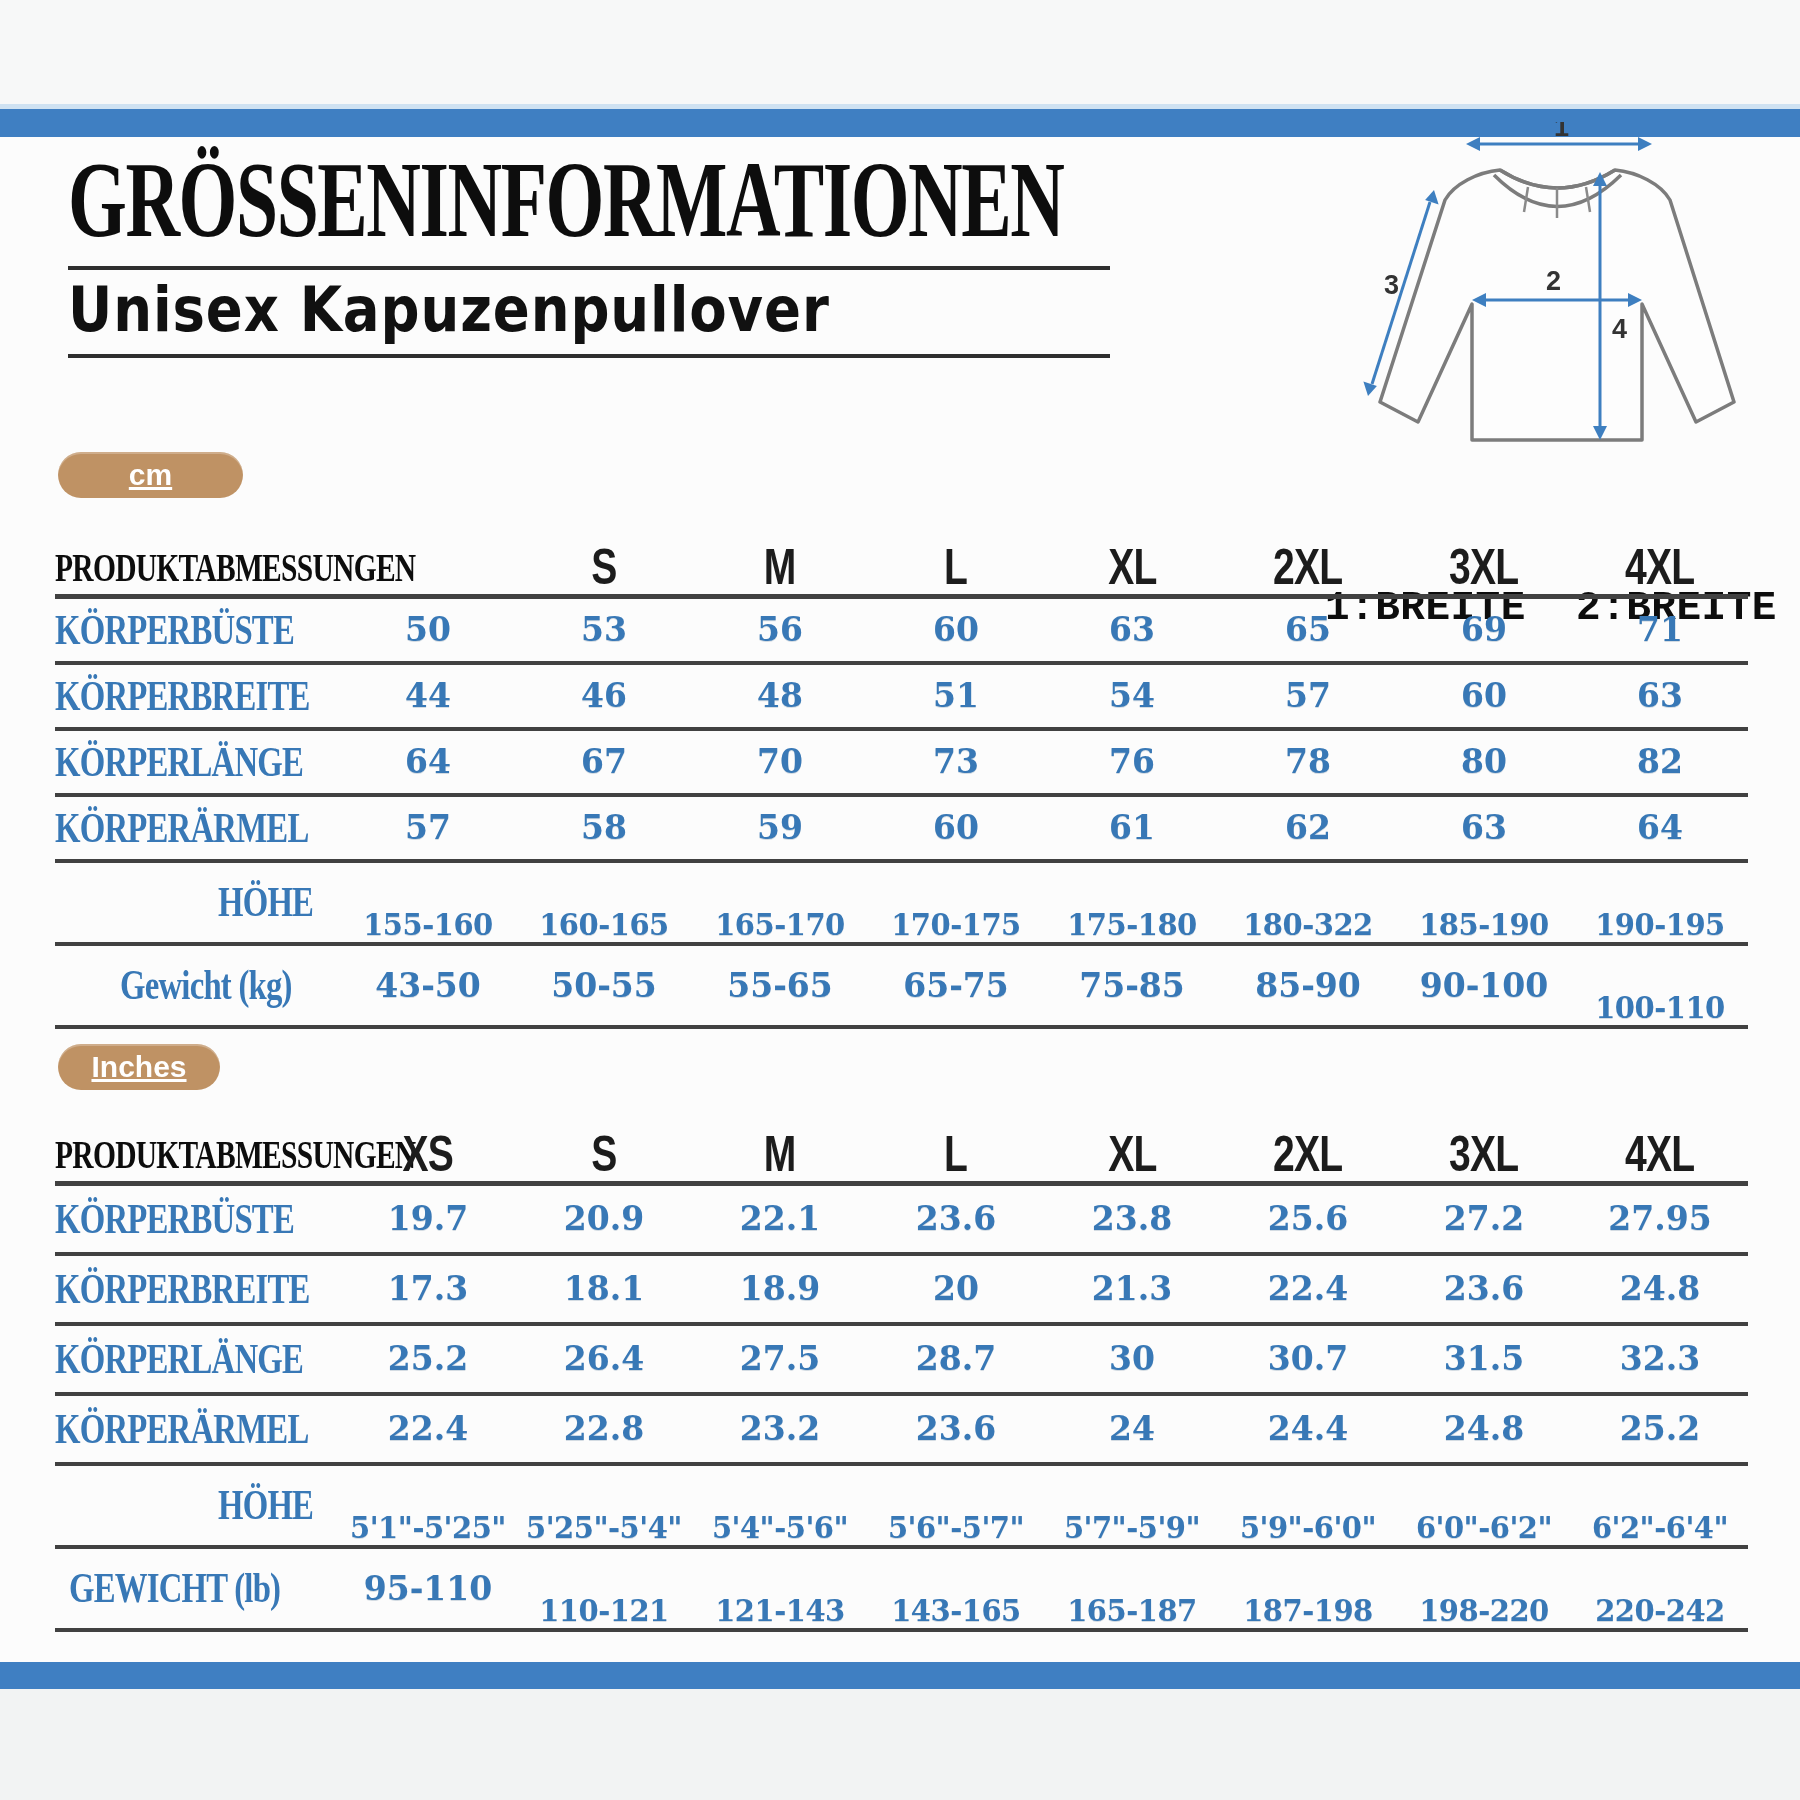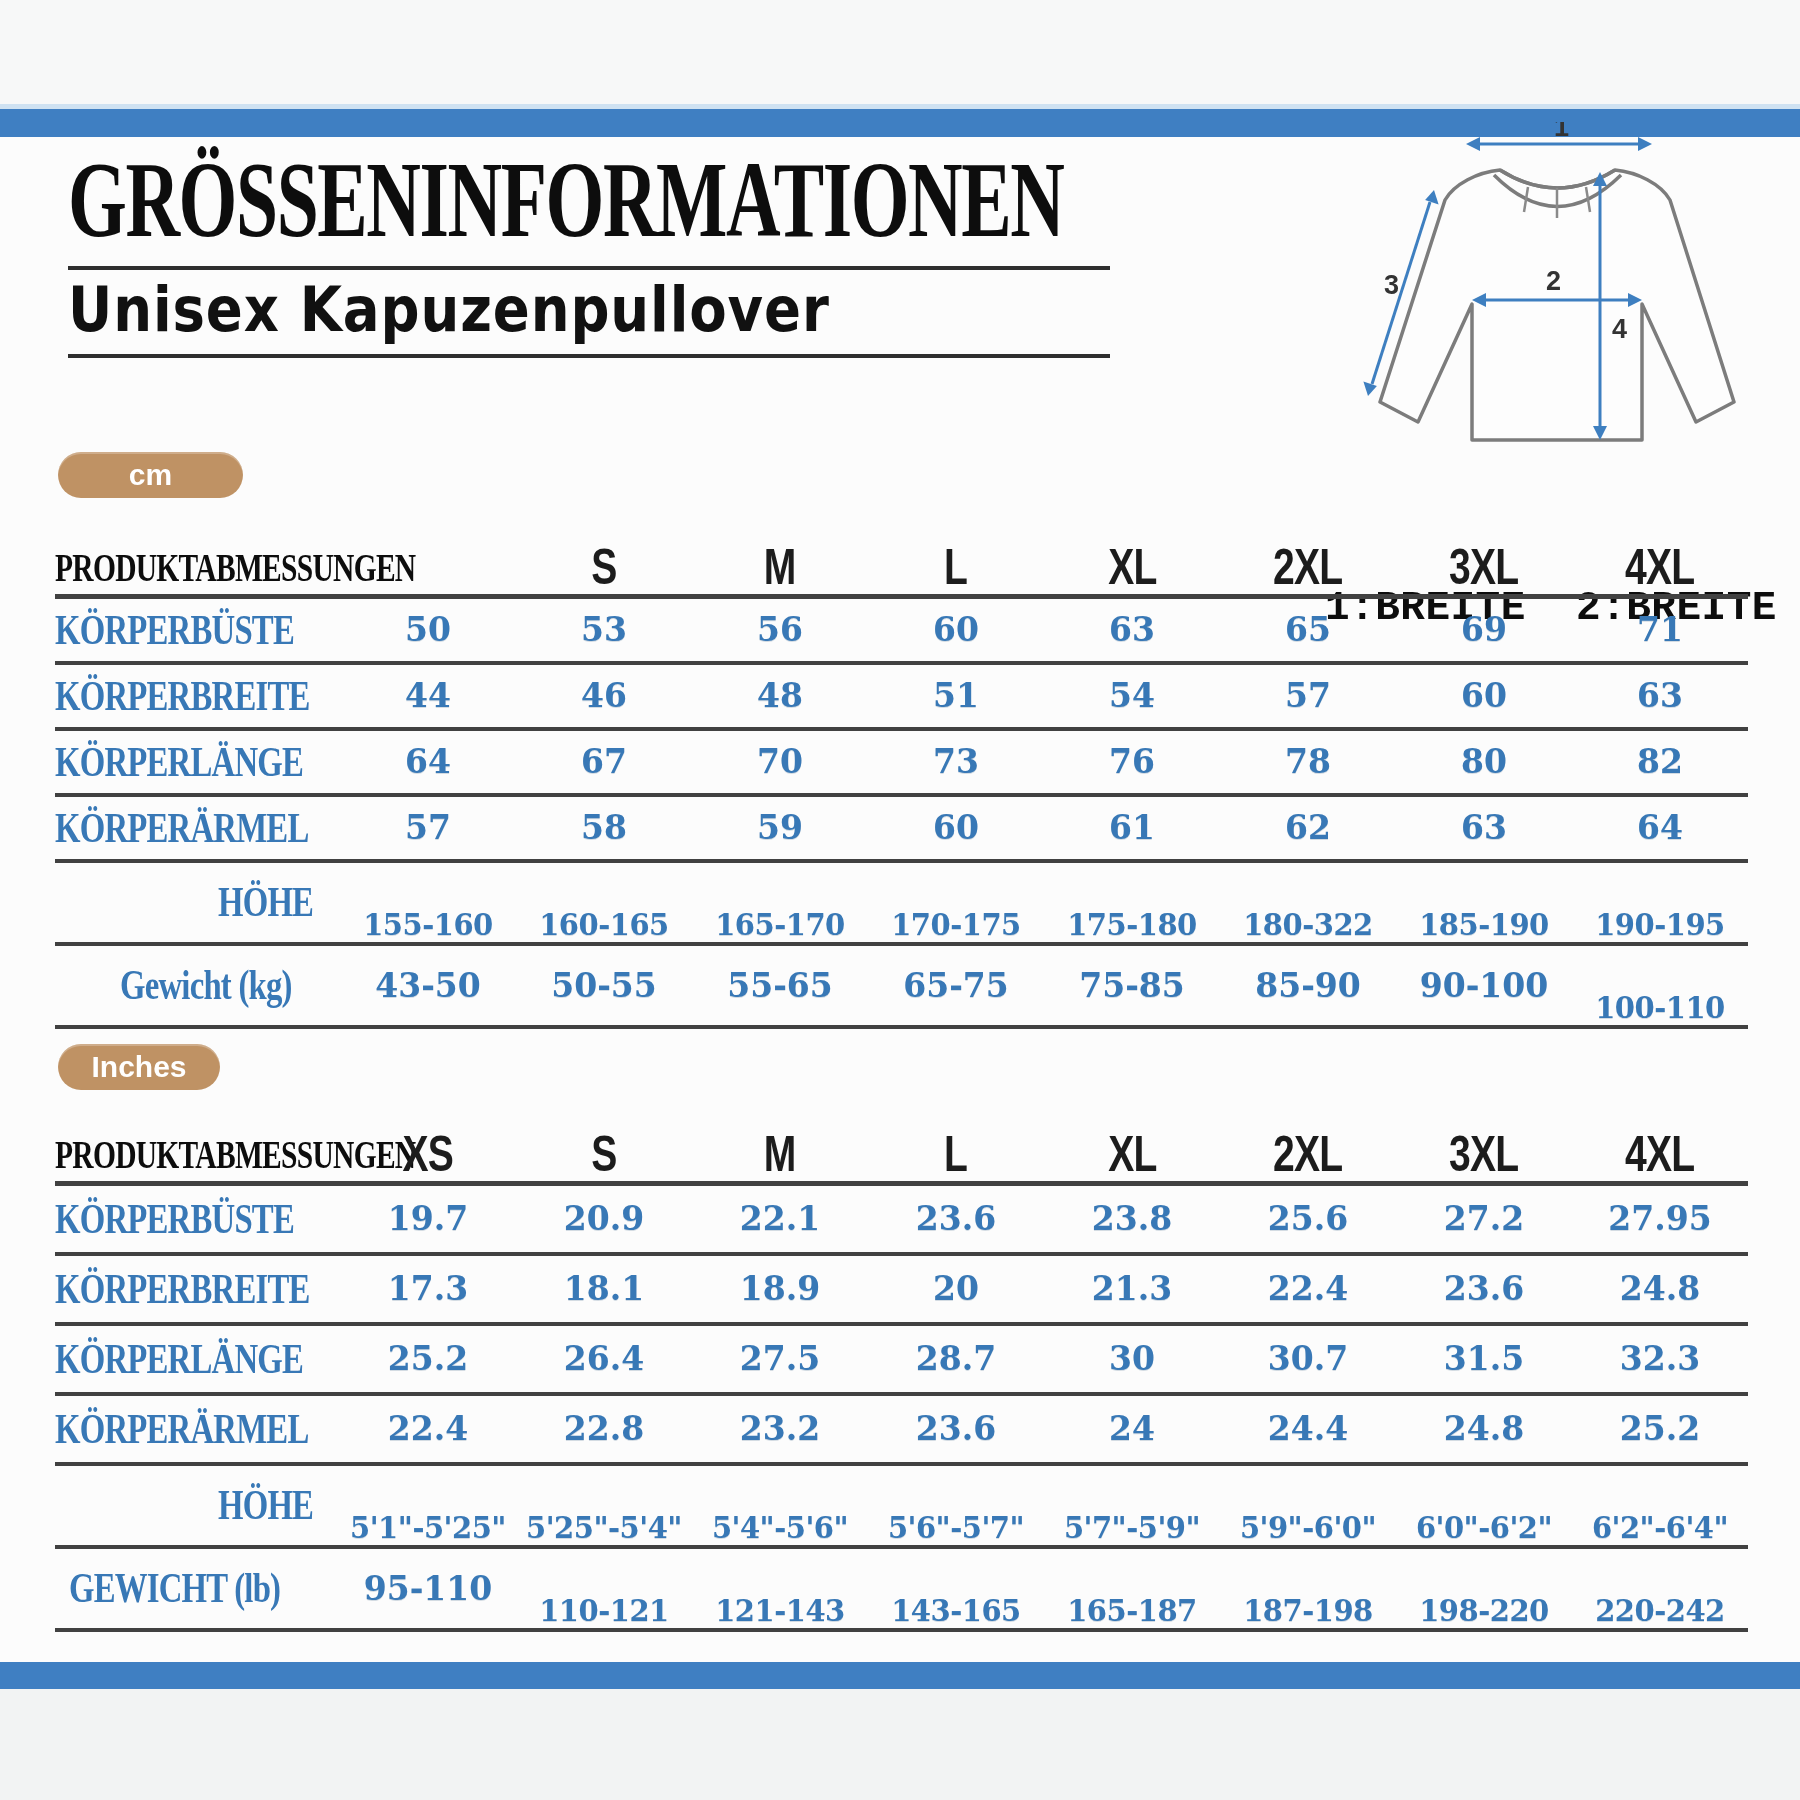--- a/index.html
+++ b/index.html
@@ -47,20 +47,21 @@
     font-weight:700;font-size:41px;line-height:49px;color:#0d0d0d;
     letter-spacing:0.5px;white-space:pre;
   }
 
   .unit-badge{
     position:absolute;left:58px;height:46px;
     background:var(--badge-tan);border-radius:23px;
     color:#fff;font-weight:700;font-size:30px;
     display:flex;align-items:center;justify-content:center;
     box-shadow:inset 0 2px 0 rgba(255,255,255,0.25);
+    text-decoration:underline;
   }
   .badge-cm{top:452px;width:185px;}
   .badge-inches{top:1044px;width:162px;}
 
   table.size-table{
     position:absolute;left:55px;
     border-collapse:collapse;table-layout:fixed;width:1693px;
   }
   .t-cm{top:540px;}
   .t-inches{top:1127px;}

